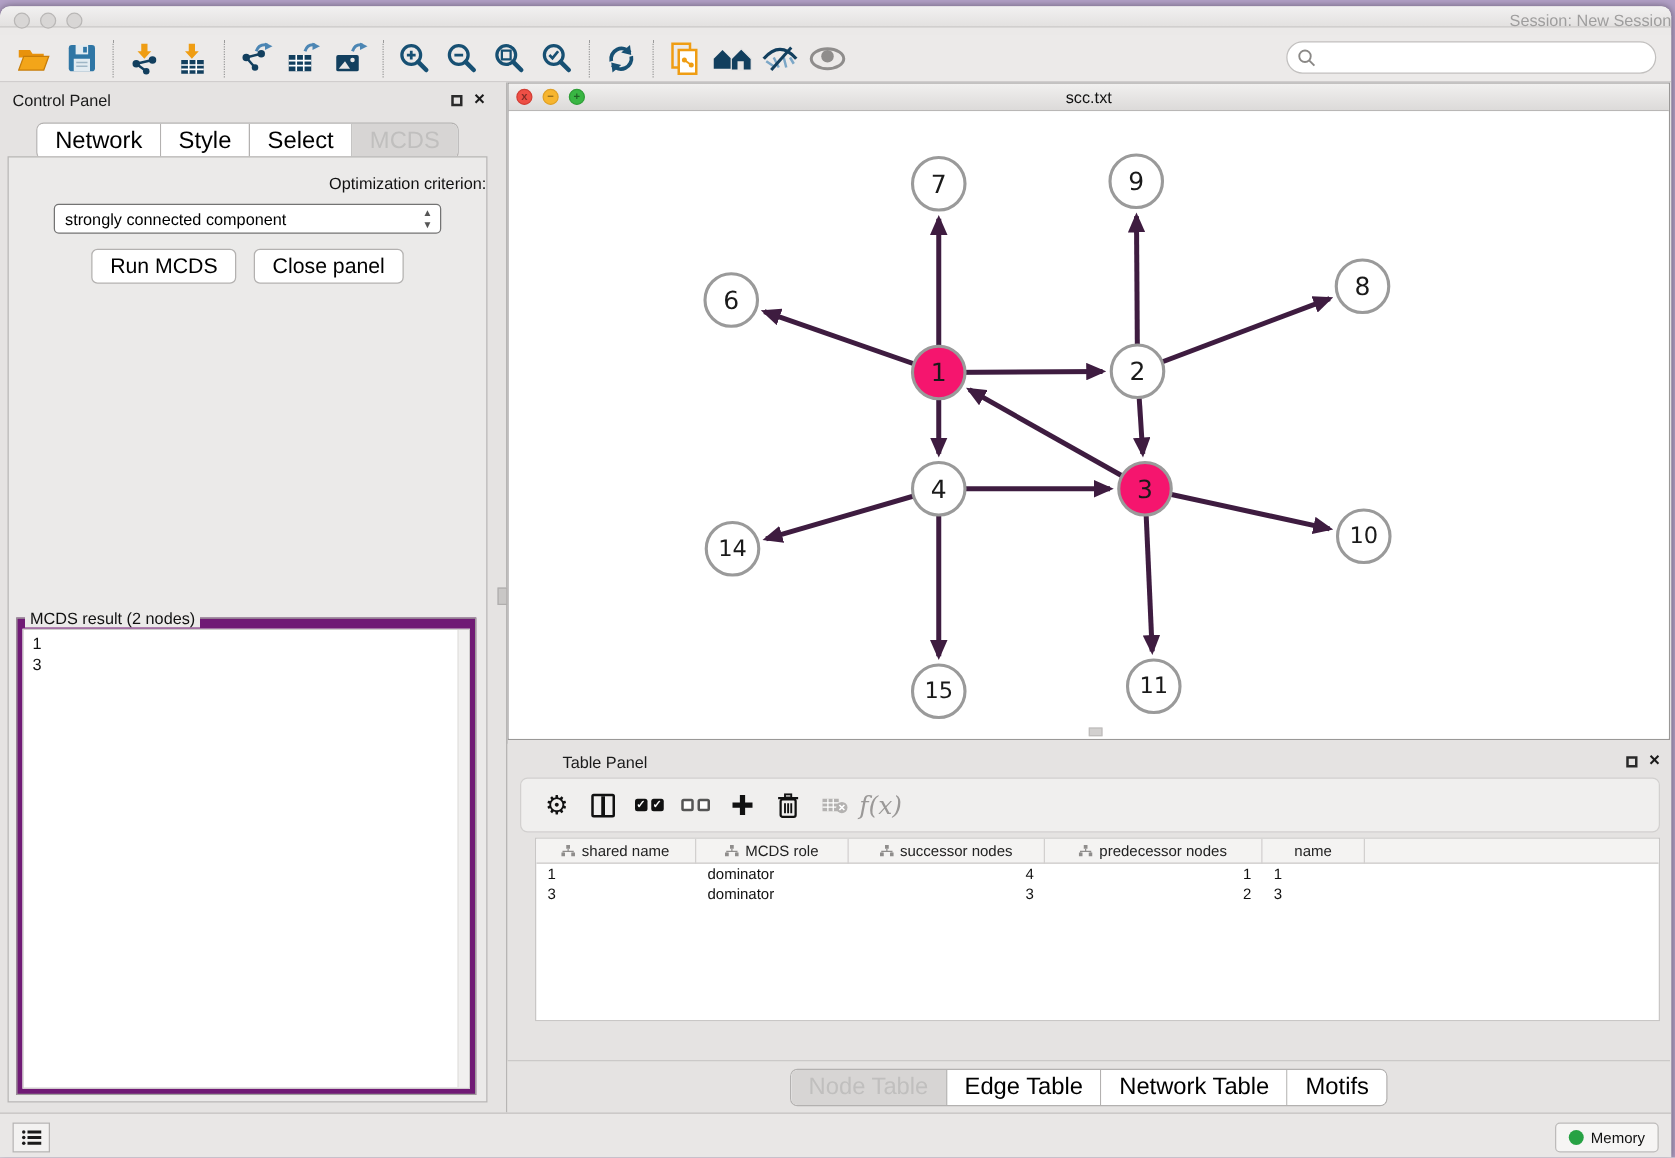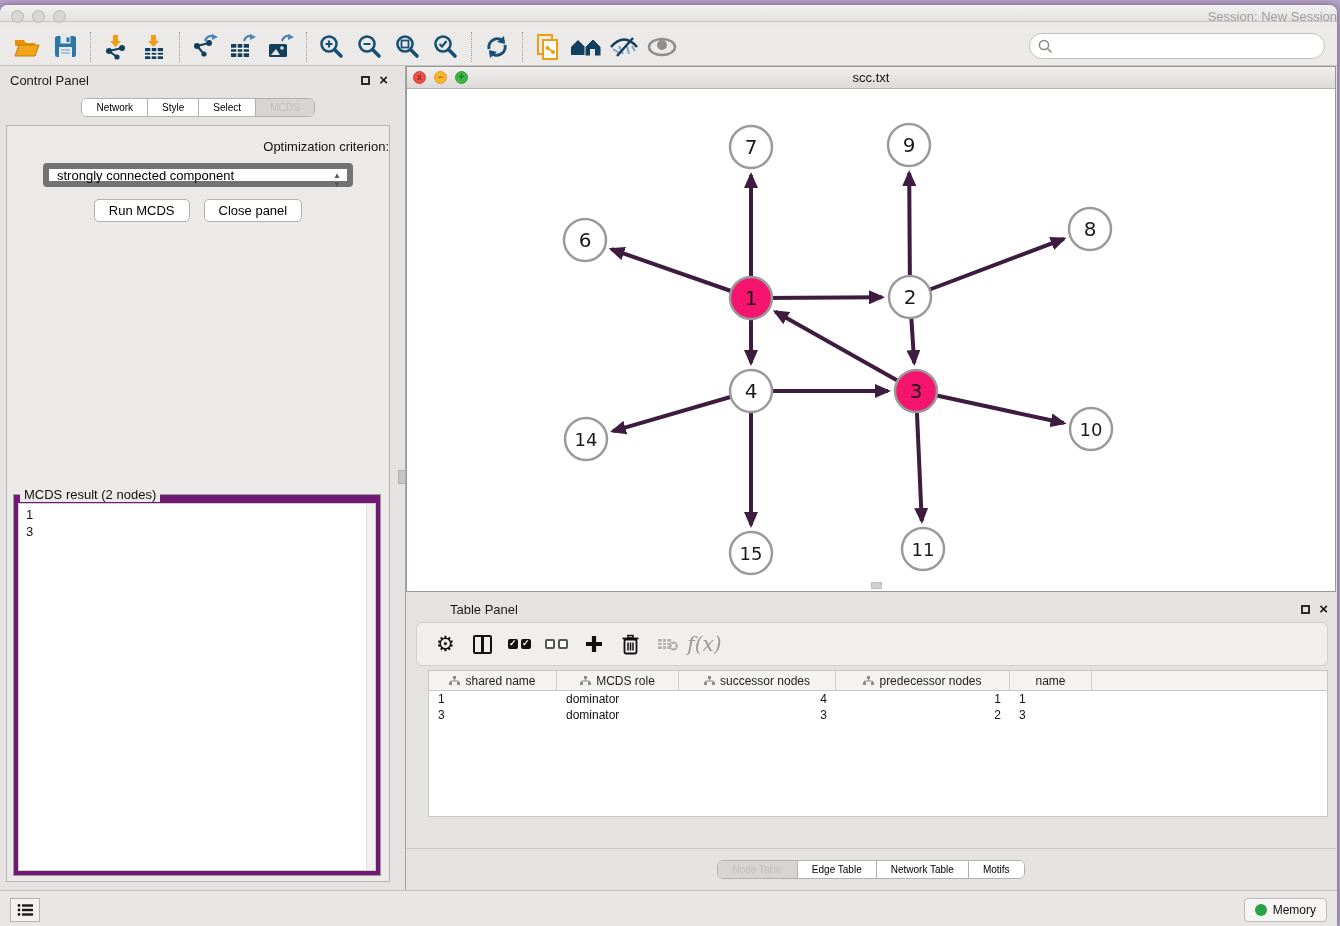--- a/index.html
+++ b/index.html
@@ -45,39 +45,39 @@
   
   .main { position:absolute; top:61px; left:0; right:0; bottom:36px; background:#e5e3e2; }
   
   .cpanel { position:absolute; top:0; left:0; width:396px; bottom:0; background:#e5e3e2; }
   .panel-head { position:absolute; top:7px; left:10px; right:8px; height:18px; font-size:13px; color:#1a1a1a; }
   .panel-icons { position:absolute; right:0; top:1px; display:flex; gap:9px; align-items:center; }
   .float-ic { width:9px; height:9px; border:2px solid #2a2a2a; display:inline-block; }
   .close-ic { font-size:15px; font-weight:900; color:#1a1a1a; line-height:12px; }
   .seg-wrap { display:flex; justify-content:center; }
   .segctl { display:inline-flex; border:1px solid #b3b1b0; border-radius:6px; overflow:hidden; background:#fff; }
-  .seg { padding:3px 14px; font-size:10px; color:#000; background:#fff; border-right:1px solid #b3b1b0; cursor:default; }
+  .seg { padding:3px 14px; font-size:19px; color:#000; background:#fff; border-right:1px solid #b3b1b0; cursor:default; }
   .seg:last-child { border-right:none; }
   .seg.sel { background:#d7d5d4; color:#c0bfbe; }
   .cp-tabs { position:absolute; top:32px; left:0; right:0; }
   .cp-inner {
     position:absolute; top:59px; left:6px; right:6px; bottom:8px;
     background:#ebeae9; border:1px solid #b7b5b4;
   }
   .opt-label { margin-top:13px; text-align:right; font-size:13px; color:#111; }
   .mac-select {
     margin:9px auto 0; width:310px; height:24px; background:#fff;
-    border:6px solid #737373; border-radius:4px; display:flex; align-items:center;
+    border:1px solid #737373; border-radius:4px; display:flex; align-items:center;
     font-size:13px; padding-left:8px; position:relative;
   }
   .mac-select .stepper { position:absolute; right:6px; top:2px; color:#555; font-size:8px; line-height:9px; text-align:center;}
   .btnrow { display:flex; justify-content:center; gap:14px; margin-top:12px; }
   .macbtn {
     background:#fff; border:1px solid #b3b1b0; border-radius:5px;
-    font-size:13px; padding:3px 14px; color:#000; cursor:default;
+    font-size:17px; padding:3px 14px; color:#000; cursor:default;
   }
   .fieldset {
     position:absolute; left:6px; right:8px; top:368px; bottom:5px;
     border:1px solid #9e9c9b; background:#701a75;
   }
   .fieldset .legend {
     position:absolute; top:-8px; left:6px; background:#ebeae9; padding:0 4px; font-size:13px; color:#111;
   }
   .resultbox {
     position:absolute; left:4px; right:4px; top:8px; bottom:4px; background:#fff;

